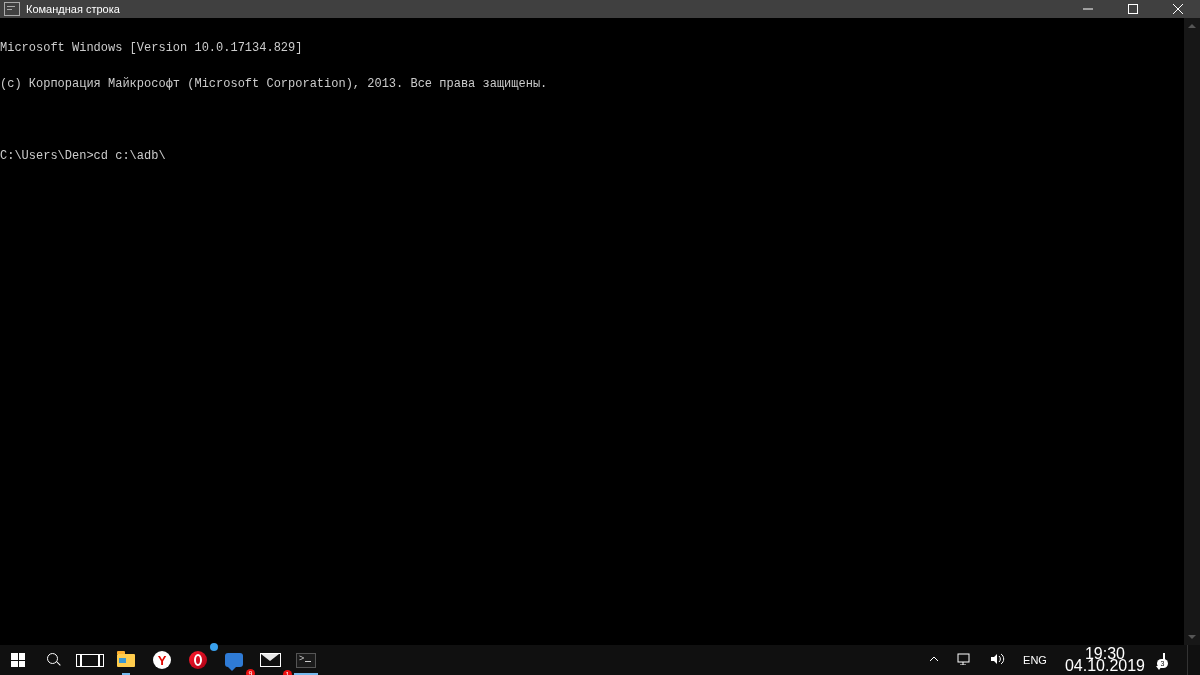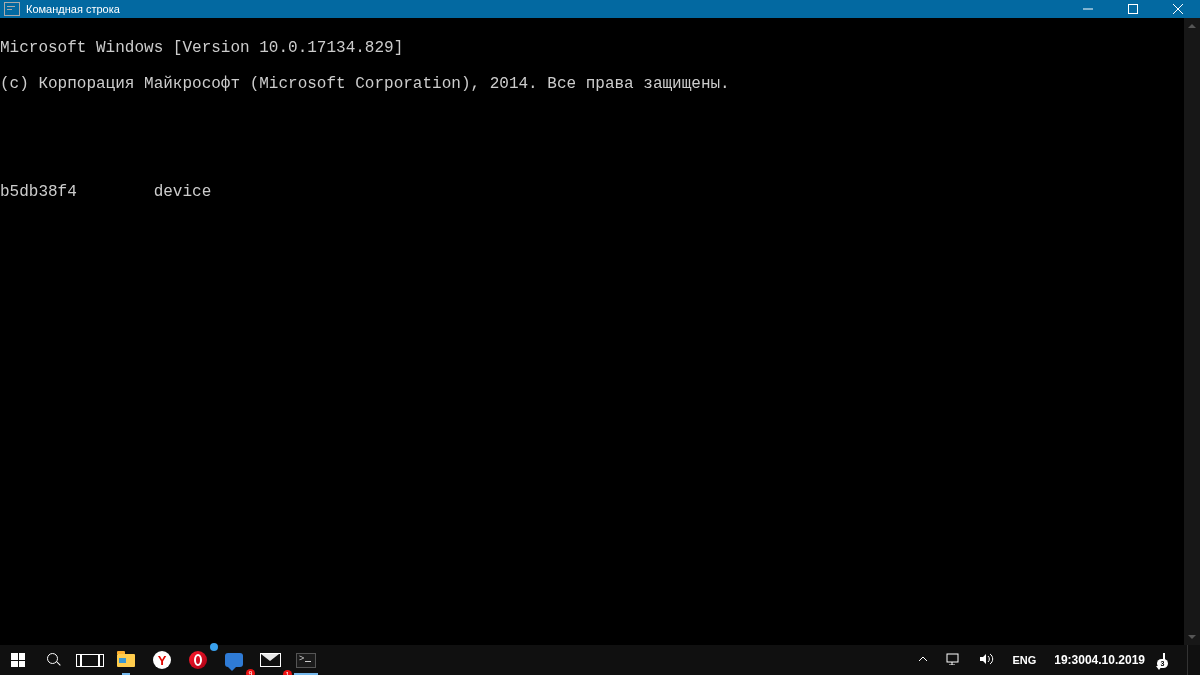--- a/index.html
+++ b/index.html
@@ -7,21 +7,21 @@
     background:#000;overflow:hidden;
     font-family:Consolas,"Courier New",monospace;
     font-size:12px;color:#ccc;
   }
   
   .window{
     position:absolute;left:0;top:0;width:1200px;height:645px;
     background:#000;
   }
   .titlebar{
-    height:18px;background:#0369a1;display:flex;align-items:center;
+    height:18px;background:#404040;display:flex;align-items:center;
     font-family:"Segoe UI",Tahoma,sans-serif;font-size:11px;color:#fff;
     padding-left:4px;position:relative;
   }
   .titlebar .sysicon{
     width:14px;height:12px;border:1px solid #aaa;margin-right:6px;
     position:relative;display:inline-block;
   }
   .titlebar .sysicon::before{
     content:"";position:absolute;left:2px;top:3px;width:8px;height:1px;background:#aaa;
   }
@@ -30,21 +30,21 @@
   }
   .win-controls{position:absolute;right:0;top:0;display:flex;}
   .win-btn{
     width:45px;height:18px;display:flex;align-items:center;justify-content:center;
     color:#fff;cursor:default;
   }
   .win-btn svg{stroke:#fff;stroke-width:1;fill:none;}
   .terminal{
     position:absolute;left:0;top:18px;right:16px;bottom:0;
     background:#000;white-space:pre;line-height:12px;
-    font-family:Consolas,"Courier New",monospace;font-size:16px;color:#ccc;
+    font-family:Consolas,"Courier New",monospace;font-size:12px;color:#ccc;
     padding:0;
   }
   .terminal .line{height:12px;}
   .scrollbar{
     position:absolute;right:0;top:18px;width:16px;bottom:0;background:#171717;
   }
   .scrollbar .up,.scrollbar .down{
     position:absolute;left:0;width:16px;height:16px;background:#171717;
     display:flex;align-items:center;justify-content:center;
   }
@@ -66,23 +66,23 @@
     position:relative;
   }
   .task-item.active::after{
     content:"";position:absolute;bottom:0;left:6px;right:6px;height:2px;background:#76b9ed;
   }
   .task-item.running::after{
     content:"";position:absolute;bottom:0;left:14px;right:14px;height:2px;background:#76b9ed;
   }
   .spacer{flex:1;}
   .tray{
-    display:flex;align-items:center;gap:18px;padding:0 6px;font-size:11px;color:#fff;font-weight:bold;
-  }
-  .tray .clock{display:flex;flex-direction:row;align-items:center;line-height:12px;font-size:12px;}
+    display:flex;align-items:center;gap:18px;padding:0 6px;font-size:11px;color:#fff;
+  }
+  .tray .clock{display:flex;flex-direction:column;align-items:center;line-height:12px;font-size:16px;}
   .tray svg{stroke:#fff;fill:none;stroke-width:1;}
   
   .win-logo{width:14px;height:14px;display:grid;grid-template-columns:1fr 1fr;grid-template-rows:1fr 1fr;gap:1px;}
   .win-logo span{background:#fff;}
   .search-ico{width:14px;height:14px;position:relative;}
   .search-ico .c{position:absolute;width:9px;height:9px;border:1.3px solid #fff;border-radius:50%;}
   .search-ico .h{position:absolute;width:5px;height:1.3px;background:#fff;left:9px;top:10px;transform:rotate(45deg);}
   .taskview-ico{width:16px;height:11px;border:1px solid #fff;position:relative;}
   .taskview-ico::before,.taskview-ico::after{content:"";position:absolute;top:-1px;width:3px;height:11px;border:1px solid #fff;}
   .taskview-ico::before{left:-6px;}
@@ -131,24 +131,24 @@
         <svg width="10" height="10">
             <line x1="0" y1="0" x2="10" y2="10"></line>
             <line x1="10" y1="0" x2="0" y2="10"></line>
           </svg>
       </div>
     </div>
   </div>
 
   <div class="terminal">
     <div class="line">Microsoft Windows [Version 10.0.17134.829]</div>
-    <div class="line">(c) Корпорация Майкрософт (Microsoft Corporation), 2014. Все права защищены.</div>
-    <div class="line"></div>
-    <div class="line"></div>
-    <div class="line">b5db38f4        device</div>
+    <div class="line">(c) Корпорация Майкрософт (Microsoft Corporation), 2013. Все права защищены.</div>
+    <div class="line"></div>
+    <div class="line">C:\Users\Den&gt;cd c:\adb\</div>
+    <div class="line"></div>
     <div class="line"></div>
     <div class="line"></div>
   </div>
 
   <div class="scrollbar">
     <div class="up">
         <div class="arrow"></div>
       </div>
     <div class="down">
         <div class="arrow"></div>

